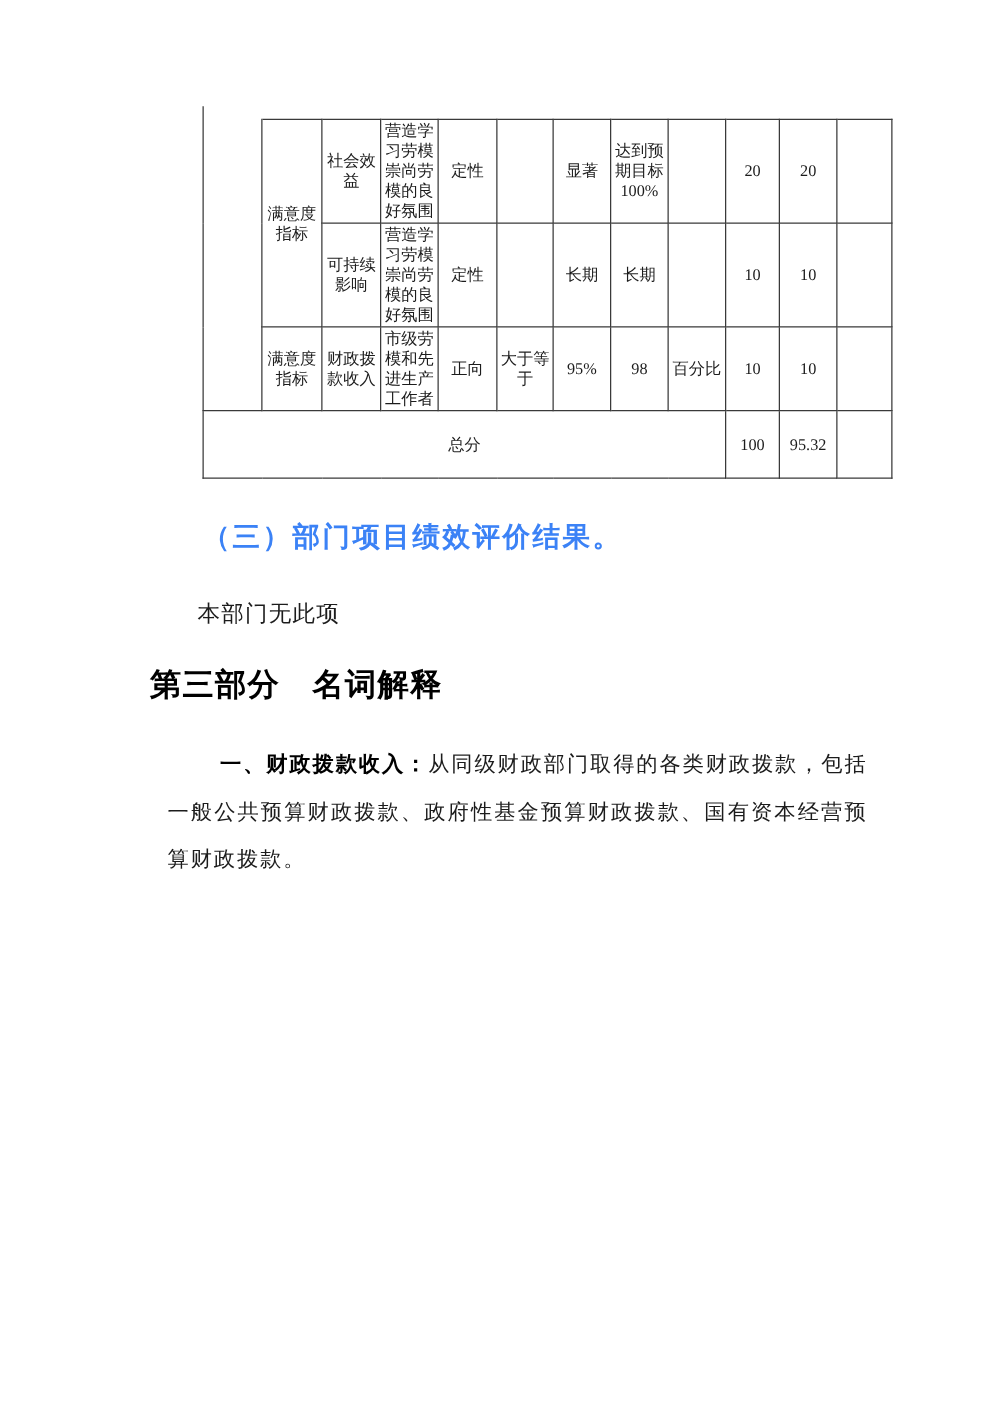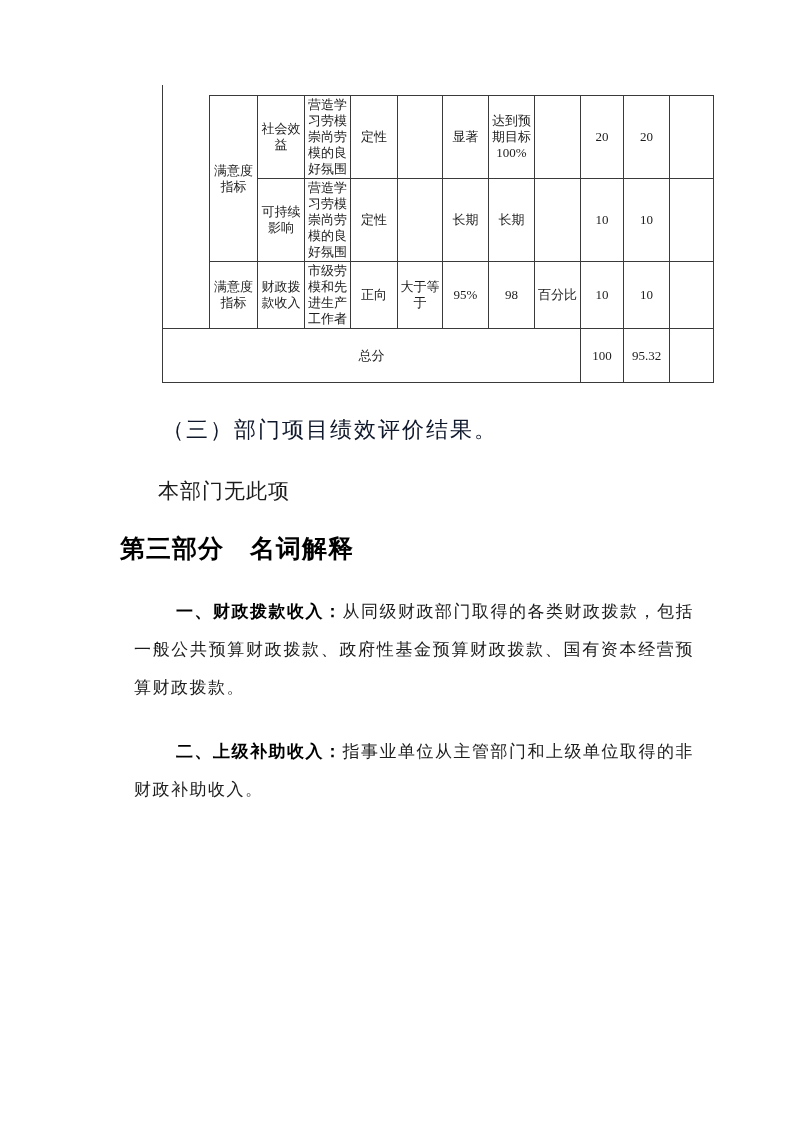--- a/index.html
+++ b/index.html
@@ -42,28 +42,28 @@
   tr.r4 { height:54px; }
   
   .text-col {
     margin-left:120px;
     width:574px;
   }
   .sec-heading {
     margin:32px 0 0 0;
     font-size:22px;
     line-height:30px;
-    font-weight:normal;
-    color:#0f172a;
+    font-weight:bold;
+    color:#3b82f6;
     text-indent:42px;
     letter-spacing:2px;
   }
   .note-line {
     margin:32px 0 0 0;
-    font-size:21px;
+    font-size:18px;
     line-height:28px;
     text-indent:38px;
     letter-spacing:1px;
   }
   .part-title {
     margin:26px 0 0 0;
     font-size:25px;
     line-height:36px;
     font-weight:bold;
     color:#000;
@@ -152,17 +152,16 @@
     </tbody>
   </table>
 
   <div class="text-col">
     <div class="sec-heading">（三）部门项目绩效评价结果。</div>
     <div class="note-line">本部门无此项</div>
     <div class="part-title">第三部分　名词解释</div>
 
     <p class="def"><span class="lead">一、财政拨款收入：</span><span>从同级财政部门取得的各类财政拨款，包括一般公共预算财政拨款、政府性基金预算财政拨款、国有资本经营预算财政拨款。</span></p>
 
-    <p class="def"><span class="lead">二、上级补助收入：</span><span>指事业单位从主管部门和上级单位取得的非财政补助收入。</span></p>
 
   </div>
 
 </div>
 
 </body></html>

